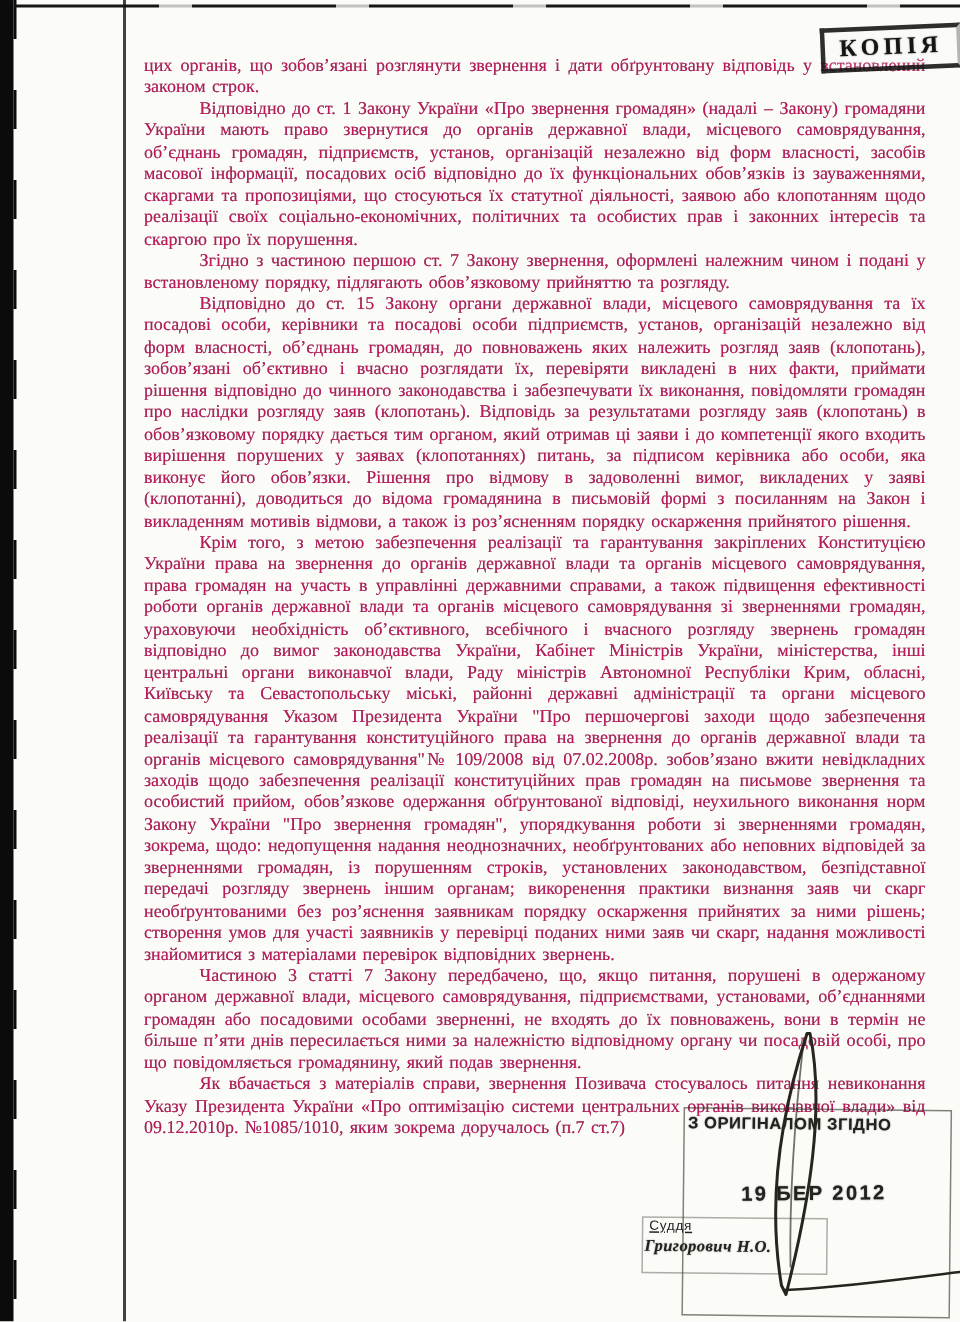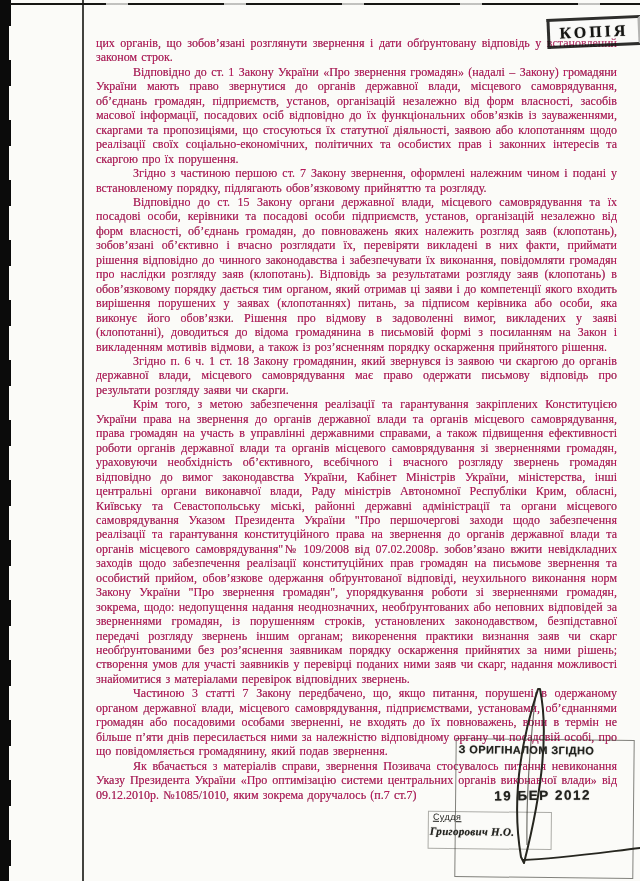--- a/index.html
+++ b/index.html
@@ -88,21 +88,20 @@
 
 <div class="scan-left-bar"></div>
 <div class="margin-vline"></div>
 <div class="top-hline"></div>
 
 <div class="doc-text">
   <p class="no-indent">цих органів, що зобов’язані розглянути звернення і дати обґрунтовану відповідь у встановлений законом строк.</p>
   <p>Відповідно до ст. 1 Закону України «Про звернення громадян» (надалі – Закону) громадяни України мають право звернутися до органів державної влади, місцевого самоврядування, об’єднань громадян, підприємств, установ, організацій незалежно від форм власності, засобів масової інформації, посадових осіб відповідно до їх функціональних обов’язків із зауваженнями, скаргами та пропозиціями, що стосуються їх статутної діяльності, заявою або клопотанням щодо реалізації своїх соціально-економічних, політичних та особистих прав і законних інтересів та скаргою про їх порушення.</p>
   <p>Згідно з частиною першою ст. 7 Закону звернення, оформлені належним чином і подані у встановленому порядку, підлягають обов’язковому прийняттю та розгляду.</p>
   <p>Відповідно до ст. 15 Закону органи державної влади, місцевого самоврядування та їх посадові особи, керівники та посадові особи підприємств, установ, організацій незалежно від форм власності, об’єднань громадян, до повноважень яких належить розгляд заяв (клопотань), зобов’язані об’єктивно і вчасно розглядати їх, перевіряти викладені в них факти, приймати рішення відповідно до чинного законодавства і забезпечувати їх виконання, повідомляти громадян про наслідки розгляду заяв (клопотань). Відповідь за результатами розгляду заяв (клопотань) в обов’язковому порядку дається тим органом, який отримав ці заяви і до компетенції якого входить вирішення порушених у заявах (клопотаннях) питань, за підписом керівника або особи, яка виконує його обов’язки. Рішення про відмову в задоволенні вимог, викладених у заяві (клопотанні), доводиться до відома громадянина в письмовій формі з посиланням на Закон і викладенням мотивів відмови, а також із роз’ясненням порядку оскарження прийнятого рішення.</p>
-  <p>Згідно п. 6 ч. 1 ст. 18 Закону громадянин, який звернувся із заявою чи скаргою до органів державної влади, місцевого самоврядування має право одержати письмову відповідь про результати розгляду заяви чи скарги.</p>
   <p>Крім того, з метою забезпечення реалізації та гарантування закріплених Конституцією України права на звернення до органів державної влади та органів місцевого самоврядування, права громадян на участь в управлінні державними справами, а також підвищення ефективності роботи органів державної влади та органів місцевого самоврядування зі зверненнями громадян, ураховуючи необхідність об’єктивного, всебічного і вчасного розгляду звернень громадян відповідно до вимог законодавства України, Кабінет Міністрів України, міністерства, інші центральні органи виконавчої влади, Раду міністрів Автономної Республіки Крим, обласні, Київську та Севастопольську міські, районні державні адміністрації та органи місцевого самоврядування Указом Президента України "Про першочергові заходи щодо забезпечення реалізації та гарантування конституційного права на звернення до органів державної влади та органів місцевого самоврядування"№ 109/2008 від 07.02.2008р. зобов’язано вжити невідкладних заходів щодо забезпечення реалізації конституційних прав громадян на письмове звернення та особистий прийом, обов’язкове одержання обґрунтованої відповіді, неухильного виконання норм Закону України "Про звернення громадян", упорядкування роботи зі зверненнями громадян, зокрема, щодо: недопущення надання неоднозначних, необґрунтованих або неповних відповідей за зверненнями громадян, із порушенням строків, установлених законодавством, безпідставної передачі розгляду звернень іншим органам; викоренення практики визнання заяв чи скарг необґрунтованими без роз’яснення заявникам порядку оскарження прийнятих за ними рішень; створення умов для участі заявників у перевірці поданих ними заяв чи скарг, надання можливості знайомитися з матеріалами перевірок відповідних звернень.</p>
   <p>Частиною 3 статті 7 Закону передбачено, що, якщо питання, порушені в одержаному органом державної влади, місцевого самоврядування, підприємствами, установами, об’єднаннями громадян або посадовими особами зверненні, не входять до їх повноважень, вони в термін не більше п’яти днів пересилається ними за належністю відповідному органу чи посадовій особі, про що повідомляється громадянину, який подав звернення.</p>
   <p>Як вбачається з матеріалів справи, звернення Позивача стосувалось питання невиконання Указу Президента України «Про оптимізацію системи центральних органів виконавчої влади» від 09.12.2010р. №1085/1010, яким зокрема доручалось (п.7 ст.7)</p>
 </div>
 
 <div class="copy-stamp">
   <span>КОПІЯ</span>
 </div>
 
 <div class="cert-stamp">

